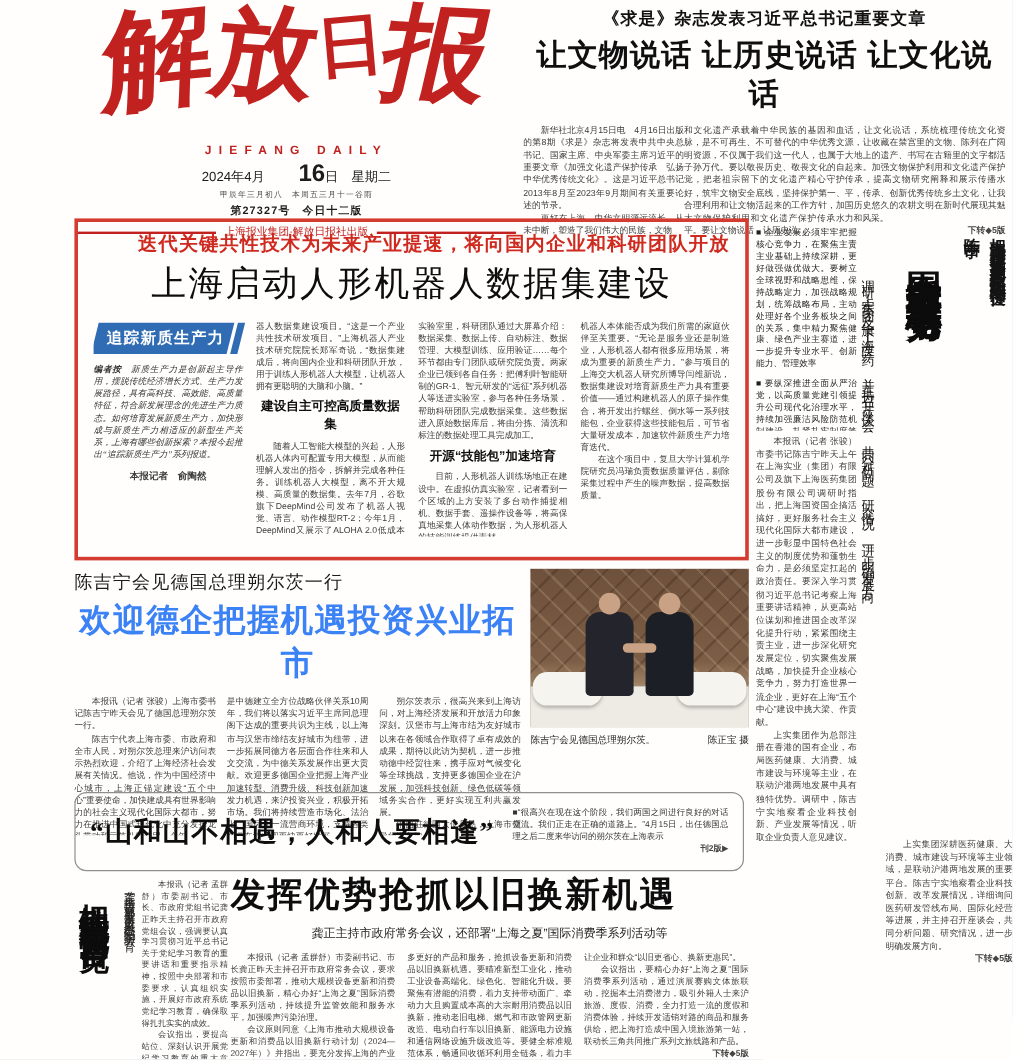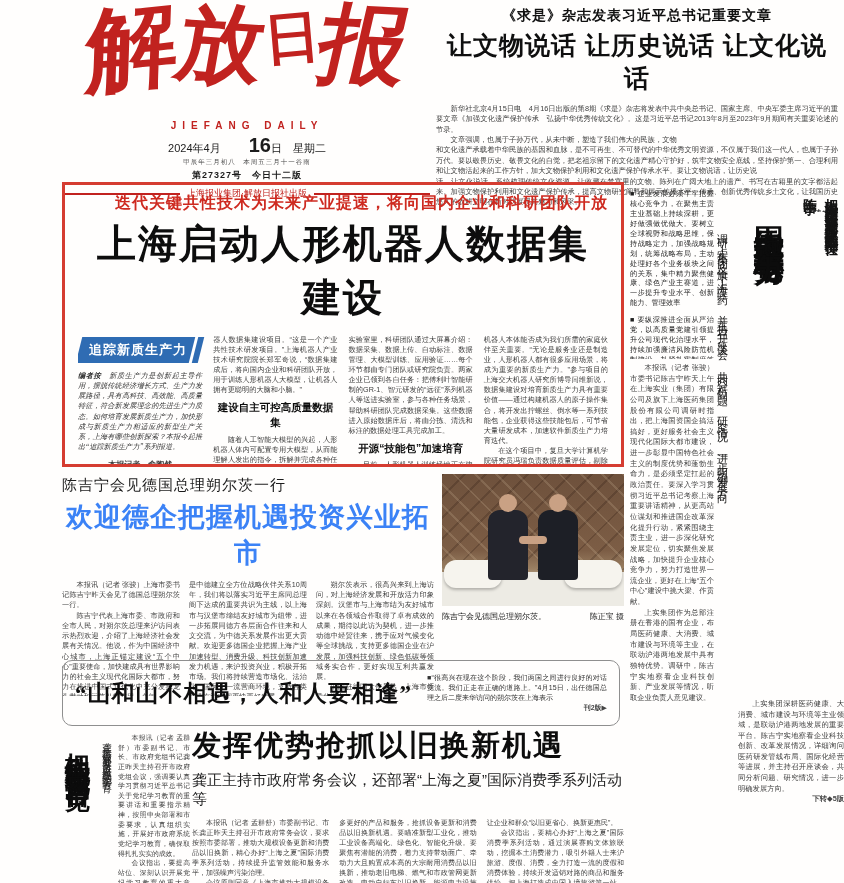--- a/index.html
+++ b/index.html
@@ -10,21 +10,21 @@
     font-family:"Liberation Sans","DejaVu Sans",sans-serif; color:#2b2b2b;
   }
   p { margin:0; }
   .indent { text-indent:2em; }
   .jump { display:block; text-align:right; color:#444; font-weight:bold; }
 
   
   .top-story { position:absolute; left:436px; top:7px; width:402px; }
   .top-kicker { text-align:center; font-size:14px; font-weight:bold; letter-spacing:1px; color:#111; }
   .top-headline { text-align:center; font-size:25px; font-weight:900; letter-spacing:1px; margin-top:4px; color:#0f0f0f; }
-  .top-cols { display:flex; margin-top:9px; height:108px; overflow:hidden;flex-direction:column; }
+  .top-cols { display:flex; margin-top:9px; height:108px; overflow:hidden; }
   .top-col { flex:1; font-size:7.3px; line-height:1.42; text-align:justify; color:#3c3c3c; }
 
   
   .masthead { position:absolute; left:64px; top:2px; width:366px; text-align:center; }
   .callig { height:116px; color:#c1221f; font-family:"Liberation Serif","DejaVu Serif",serif; font-weight:bold; white-space:nowrap; }
   .callig span { display:inline-block; position:relative; line-height:1; }
   .cg1 { font-size:92px; transform:rotate(-6deg) skewX(-8deg); }
   .cg2 { font-size:86px; transform:rotate(4deg) skewX(-6deg); top:-6px; }
   .cg3 { font-size:56px; transform:rotate(-5deg); top:-22px; }
   .cg4 { font-size:88px; transform:rotate(3deg) skewX(-10deg); top:-4px; }
@@ -34,21 +34,21 @@
   .lunar { font-size:6.5px; color:#4a4a4a; margin-top:1px; letter-spacing:1px; }
   .issue { font-size:9px; font-weight:bold; color:#1c1c1c; margin-top:2px; letter-spacing:1px; }
   .publisher { display:flex; align-items:center; gap:7px; margin-top:5px; color:#c1221f; font-size:9px; }
   .publisher .rule { flex:1; height:2px; background:#c1221f; }
 
   
   .lead-box { position:absolute; left:62px; top:182px; width:562px; height:285px;
     border:3px solid #d53c31; padding:8px 13px 6px; overflow:hidden; }
   .lead-kicker { text-align:right; color:#ce2a20; font-size:16px; font-weight:bold;
     font-family:"Liberation Serif","DejaVu Serif",serif; letter-spacing:1px; }
-  .lead-headline { text-align:center; font-size:39px; font-weight:700; letter-spacing:2px; margin-top:3px; color:#0d0d0d; }
+  .lead-headline { text-align:center; font-size:29px; font-weight:400; letter-spacing:2px; margin-top:3px; color:#0d0d0d; }
   .lead-cols { display:flex; gap:11px; margin-top:10px; height:180px; overflow:hidden; }
   .lead-col { flex:1; font-size:7.2px; line-height:1.4; text-align:justify; color:#3c3c3c; }
   .badge { width:max-content; margin:2px auto 8px; background:#2f6cb3; color:#fff;
     font-weight:bold; font-size:13px; padding:4px 14px 4px 10px; transform:skewX(-14deg); position:relative; }
   .badge i { display:inline-block; font-style:normal; transform:skewX(14deg); letter-spacing:1px; }
   .badge::after { content:""; position:absolute; right:6px; top:-2px; bottom:-2px; width:3px; background:#fff; }
   .editor-note { font-style:italic; font-family:"Liberation Serif","DejaVu Serif",serif; color:#333; }
   .reporter { text-align:center; font-size:8px; font-weight:bold; margin:7px 0 5px; }
   .col-sub { text-align:center; font-weight:900; font-size:10.5px; margin:5px 0; color:#0d0d0d; }
 
@@ -105,21 +105,21 @@
   
   .bottom-left { position:absolute; left:62px; top:733px; width:128px; height:150px; overflow:hidden; display:flex; gap:5px; }
   .bl-head { writing-mode:vertical-rl; white-space:nowrap; font-size:25px; font-weight:900;
     letter-spacing:3px; color:#0c0c0c; }
   .bl-kick { writing-mode:vertical-rl; white-space:nowrap; font-size:9.5px; letter-spacing:2px; color:#222; padding-top:2px; }
   .bl-body { flex:1; font-size:6.8px; line-height:1.42; text-align:justify; color:#3c3c3c; overflow:hidden; }
 
   
   .bottom-main { position:absolute; left:192px; top:726px; width:432px; height:157px; overflow:hidden; }
   .bm-head { text-align:left; font-size:29px; font-weight:900; letter-spacing:2px; color:#0d0d0d; }
-  .bm-sub { font-size:15px; color:#1e1e1e; margin-top:5px; }
+  .bm-sub { text-align:center; font-size:10px; color:#1e1e1e; margin-top:5px; }
   .bm-cols { display:flex; gap:10px; margin-top:9px; font-size:7px; line-height:1.42; text-align:justify; color:#3c3c3c; }
   .bm-col { flex:1; }
 </style>
 </head>
 <body>
 
 <div id="page">
 
   <header class="masthead">
     <div class="callig">
@@ -135,21 +135,21 @@
       <span class="rule"></span>
     </div>
   </header>
 
   <section class="top-story">
     <div class="top-kicker">《求是》杂志发表习近平总书记重要文章</div>
     <div class="top-headline">让文物说话 让历史说话 让文化说话</div>
     <div class="top-cols">
       <div class="top-col">
         <p class="indent">新华社北京4月15日电　4月16日出版的第8期《求是》杂志将发表中共中央总书记、国家主席、中央军委主席习近平的重要文章《加强文化遗产保护传承　弘扬中华优秀传统文化》。这是习近平总书记2013年8月至2023年9月期间有关重要论述的节录。</p>
-        <p class="indent">文章强调，也属于子孙万代，从未中断，塑造了我们伟大的民族，文物</p>
+        <p class="indent">更好在上海，中华文明源远流长，从未中断，塑造了我们伟大的民族，文物</p>
       </div>
       <div class="top-col">
         <p>和文化遗产承载着中华民族的基因和血脉，是不可再生、不可替代的中华优秀文明资源，不仅属于我们这一代人，也属于子孙万代。要以敬畏历史、敬畏文化的自觉，把老祖宗留下的文化遗产精心守护好，筑牢文物安全底线，坚持保护第一、合理利用和让文物活起来的工作方针，加大文物保护利用和文化遗产保护传承水平。要让文物说话，让历史说</p>
       </div>
       <div class="top-col">
         <p>话，让文化说话，系统梳理传统文化资源，让收藏在禁宫里的文物、陈列在广阔大地上的遗产、书写在古籍里的文字都活起来。加强文物保护利用和文化遗产保护传承，提高文物研究阐释和展示传播水平，传承、创新优秀传统乡土文化，让我国历史悠久的农耕文明在新时代展现其魅力和风采。</p>
         <span class="jump">下转◆5版</span>
       </div>
     </div>
   </section>

